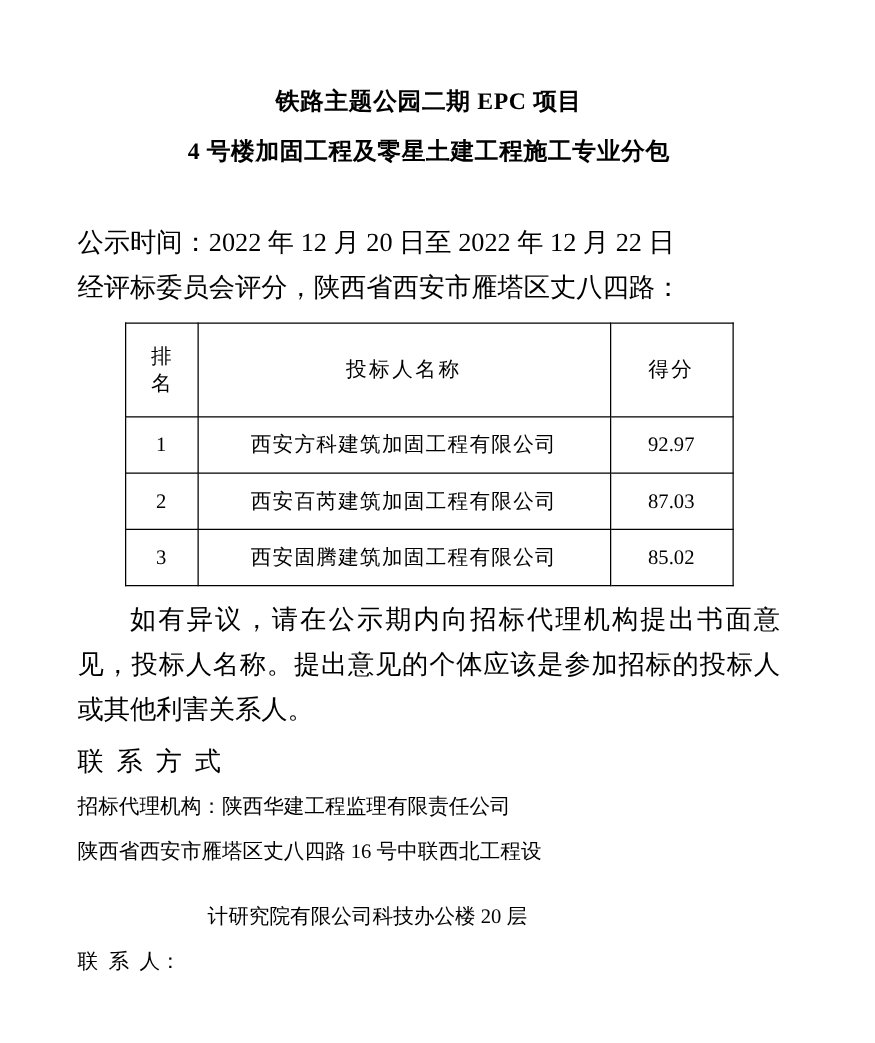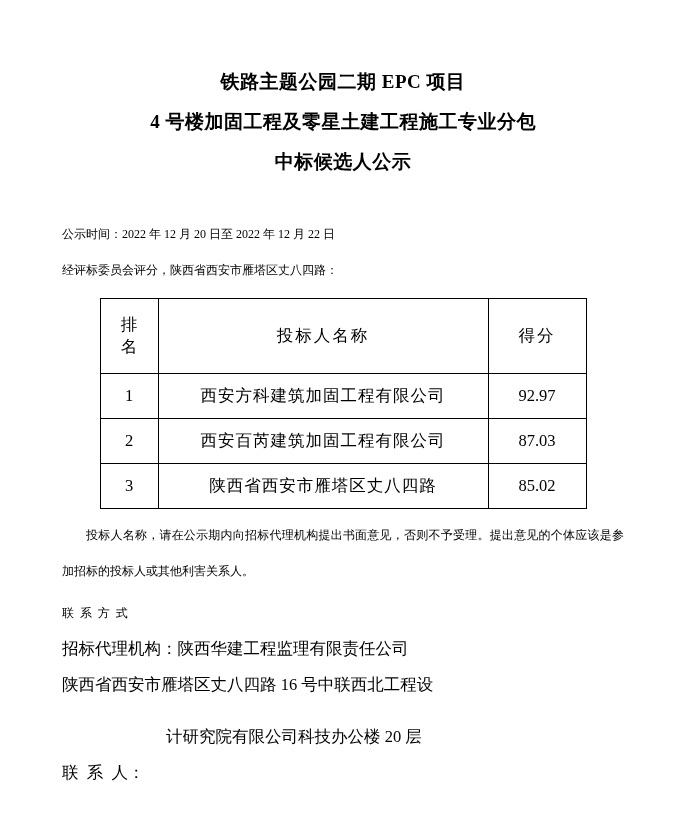--- a/index.html
+++ b/index.html
@@ -31,21 +31,21 @@
     letter-spacing: 0.5px;
     line-height: 40px;
     white-space: nowrap;
   }
   .body-block {
     margin-top: 34px;
     font-size: 16.5px;
     line-height: 36px;
   }
   .para {
-    font-size: 12px;
+    font-size: 21px;
     line-height: 36px;
     text-align: justify;
   }
   .indent2 {
     text-indent: 2em;
   }
   table.award {
     border-collapse: collapse;
     margin: 10px auto 0 auto;
     width: 486px;
@@ -109,21 +109,20 @@
   .nowrap { white-space: nowrap; }
 </style>
 </head>
 <body>
 
 <div class="page">
 
   <div class="title-block">
     <div class="title-line">铁路主题公园二期 EPC 项目</div>
     <div class="title-line">4 号楼加固工程及零星土建工程施工专业分包</div>
-    <div class="title-line">中标候选人公示</div>
   </div>
 
   <div class="body-block">
 
     <div class="para nowrap">
       <span>公示时间：</span><span>2022 年 12 月 20 日至 2022 年 12 月 22 日</span>
     </div>
 
     <div class="para">经评标委员会评分，陕西省西安市雁塔区丈八四路：</div>
 
@@ -149,27 +148,27 @@
           <td class="row-cell row-name">西安方科建筑加固工程有限公司</td>
           <td class="row-cell row-score">92.97</td>
         </tr>
         <tr>
           <td class="row-cell">2</td>
           <td class="row-cell row-name">西安百芮建筑加固工程有限公司</td>
           <td class="row-cell row-score">87.03</td>
         </tr>
         <tr>
           <td class="row-cell">3</td>
-          <td class="row-cell row-name">陕西省西安市雁塔区丈八四路</td>
+          <td class="row-cell row-name">西安固腾建筑加固工程有限公司</td>
           <td class="row-cell row-score">85.02</td>
         </tr>
       </tbody>
     </table>
 
-    <div class="para indent2" style="margin-top:8px;">投标人名称，请在公示期内向招标代理机构提出书面意见，否则不予受理。提出意见的个体应该是参加招标的投标人或其他利害关系人。</div>
+    <div class="para indent2" style="margin-top:8px;">如有异议，请在公示期内向招标代理机构提出书面意见，投标人名称。提出意见的个体应该是参加招标的投标人或其他利害关系人。</div>
 
     <div class="contact-block">
 
       <div class="para spaced">联 系 方 式</div>
 
       <div class="c-row">
         <span class="c-label">招标代理机构：</span>
         <span class="c-value">陕西华建工程监理有限责任公司</span>
       </div>
 

